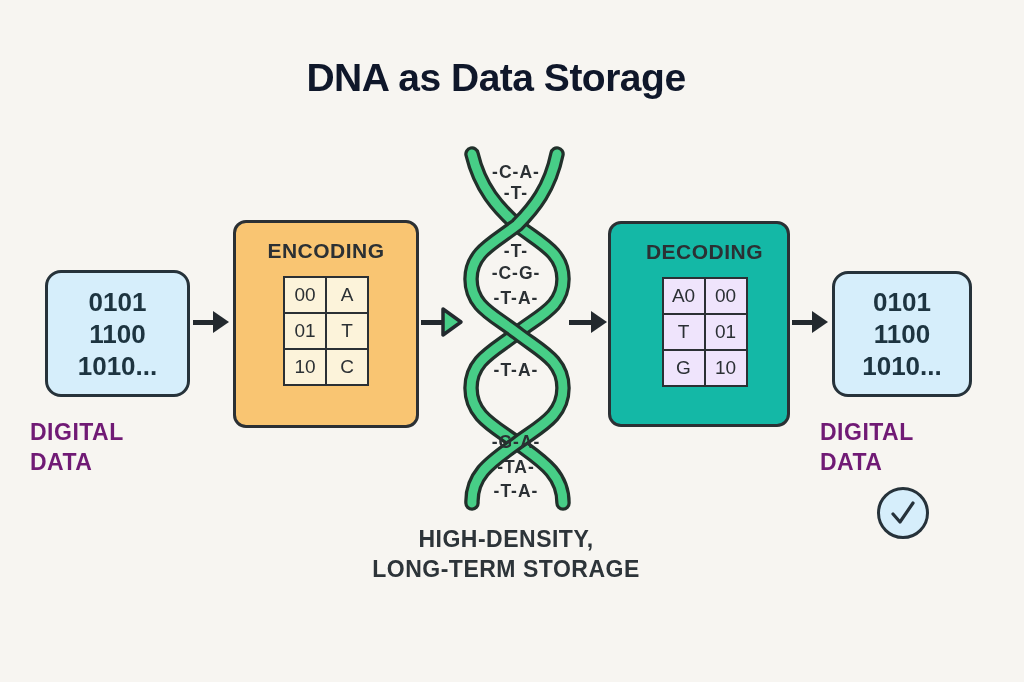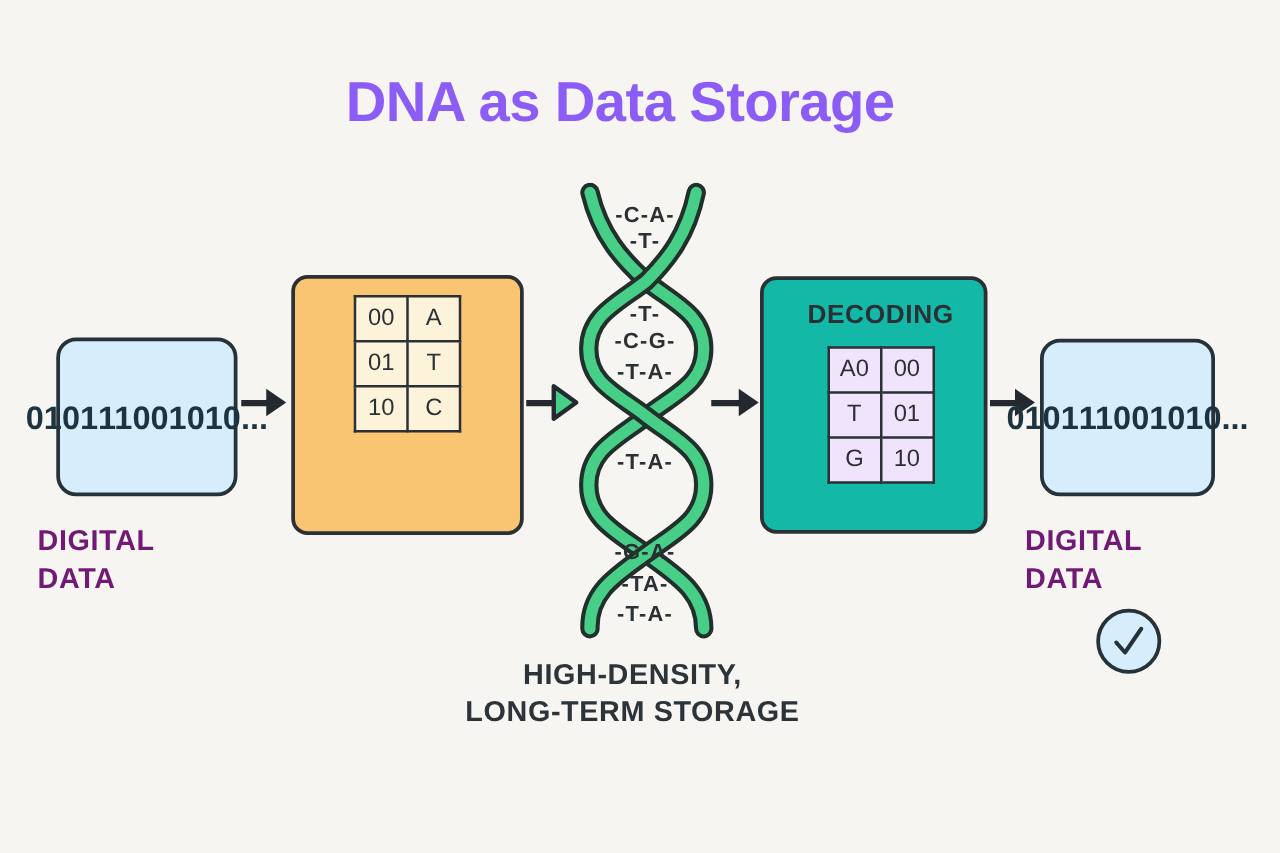--- a/index.html
+++ b/index.html
@@ -4,27 +4,27 @@
 <style>
   * { margin:0; padding:0; box-sizing:border-box; }
   body { background:#e8e8e8; }
   #stage {
     position:relative; width:1024px; height:682px;
     background:#f7f5f1; overflow:hidden;
     font-family:"Liberation Sans", sans-serif; color:#2b3034;
   }
   .title {
     position:absolute; top:56px; left:0; width:992px;
-    text-align:center; font-size:45px; font-weight:700;
-    letter-spacing:-0.5px; color:#8b5cf6;
+    text-align:center; font-size:39px; font-weight:700;
+    letter-spacing:-0.5px; color:#0f172a;
   }
   
   .data-box {
     position:absolute; background:#d6eefb; border:3.5px solid #26323a;
-    border-radius:16px; display:flex; 
+    border-radius:16px; display:flex; flex-direction:column;
     justify-content:center; align-items:center;
     font-size:26px; font-weight:700; color:#1d3440; line-height:32px;
   }
   .box-caption {
     position:absolute; text-align:left; font-size:23px; font-weight:700;
     color:#701a75; line-height:30px; letter-spacing:0.5px;
   }
   
   .panel {
     position:absolute; border:3.5px solid #2b3034; border-radius:13px;
@@ -81,20 +81,21 @@
   </div>
   <div class="box-caption" style="left:30px; top:417px; width:176px;">
     <div>DIGITAL</div>
     <div>DATA</div>
   </div>
 
   <div class="arrow-line" style="left:193px; width:22px;"></div>
   <div class="arrow-head" style="left:213px;"></div>
 
   <div class="panel" style="left:233px; top:220px; width:186px; height:208px; background:#f9c572;">
+    <div class="panel-title">ENCODING</div>
     <table class="map-table enc">
       <tbody>
           <tr>
         <td>00</td>
         <td>A</td>
       </tr>
       <tr>
         <td>01</td>
         <td>T</td>
       </tr>

